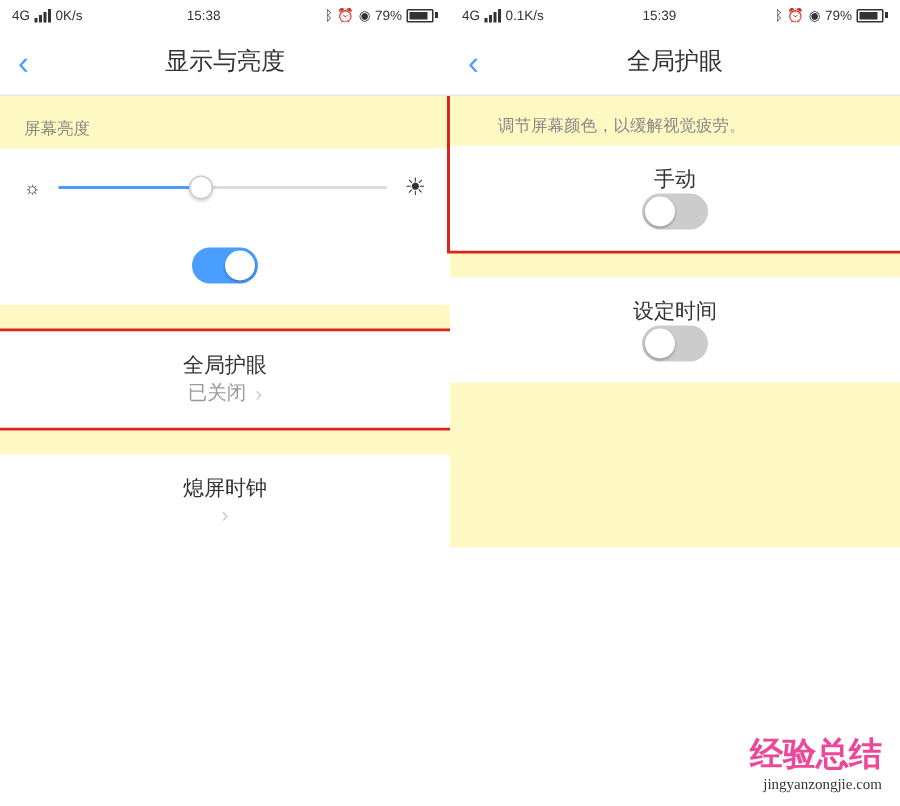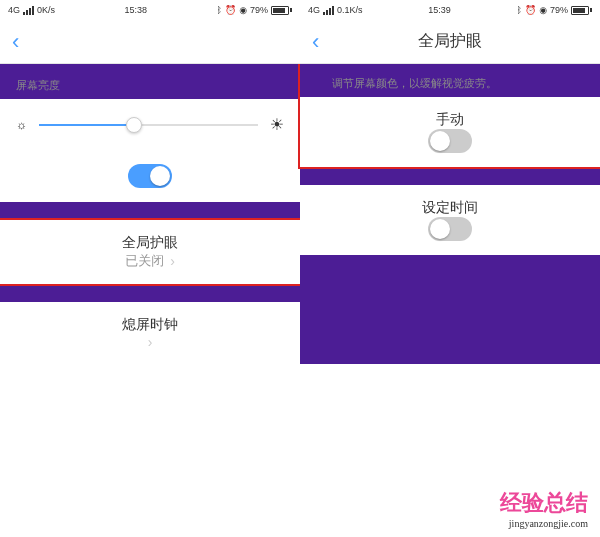--- a/index.html
+++ b/index.html
@@ -1,18 +1,18 @@
 <!DOCTYPE html>
 <html><head>
 <meta charset="utf-8">
 <style>
 * { margin: 0; padding: 0; box-sizing: border-box; font-family: -apple-system, "PingFang SC", sans-serif; }
 body { background: #fff; width: 600px; height: 537px; position: relative; }
 .phones { display: flex; }
-.phone { width: 300px; background: #4c1d95; }
+.phone { width: 300px; background: #fef9c3; }
 .status-bar { height: 20px; background: #fff; display: flex; align-items: center; justify-content: space-between; padding: 0 8px; font-size: 9px; color: #333; }
 .status-left { display: flex; align-items: center; gap: 3px; }
 .status-right { display: flex; align-items: center; gap: 3px; }
 .header { height: 44px; background: #fff; display: flex; align-items: center; justify-content: center; position: relative; border-bottom: 1px solid #e5e5e5; }
 .back { position: absolute; left: 12px; color: #4a9eff; font-size: 22px; }
 .title { font-size: 16px; color: #333; font-weight: 500; }
 .section-label { padding: 14px 16px 6px; font-size: 11px; color: #888; }
 .section-desc { padding: 12px 32px 6px; font-size: 11px; color: #888; }
 .row { background: #fff; padding: 14px 16px; display: flex; align-items: center; justify-content: space-between; font-size: 14px; color: #333; flex-direction: column; }
 .slider-row { background: #fff; padding: 16px; display: flex; align-items: center; gap: 12px; }
@@ -69,20 +69,21 @@
         <span class="battery">
             <span class="battery-body">
               <span class="battery-fill"></span>
             </span>
             <span class="battery-tip"></span>
           </span>
       </div>
     </div>
     <div class="header">
       <span class="back">‹</span>
+      <span class="title">显示与亮度</span>
     </div>
     <div class="section-label">屏幕亮度</div>
     <div class="slider-row">
       <span class="sun-small">☼</span>
       <div class="slider-track">
         <div class="slider-fill"></div>
         <div class="slider-thumb"></div>
       </div>
       <span class="sun-large">☀</span>
     </div>

